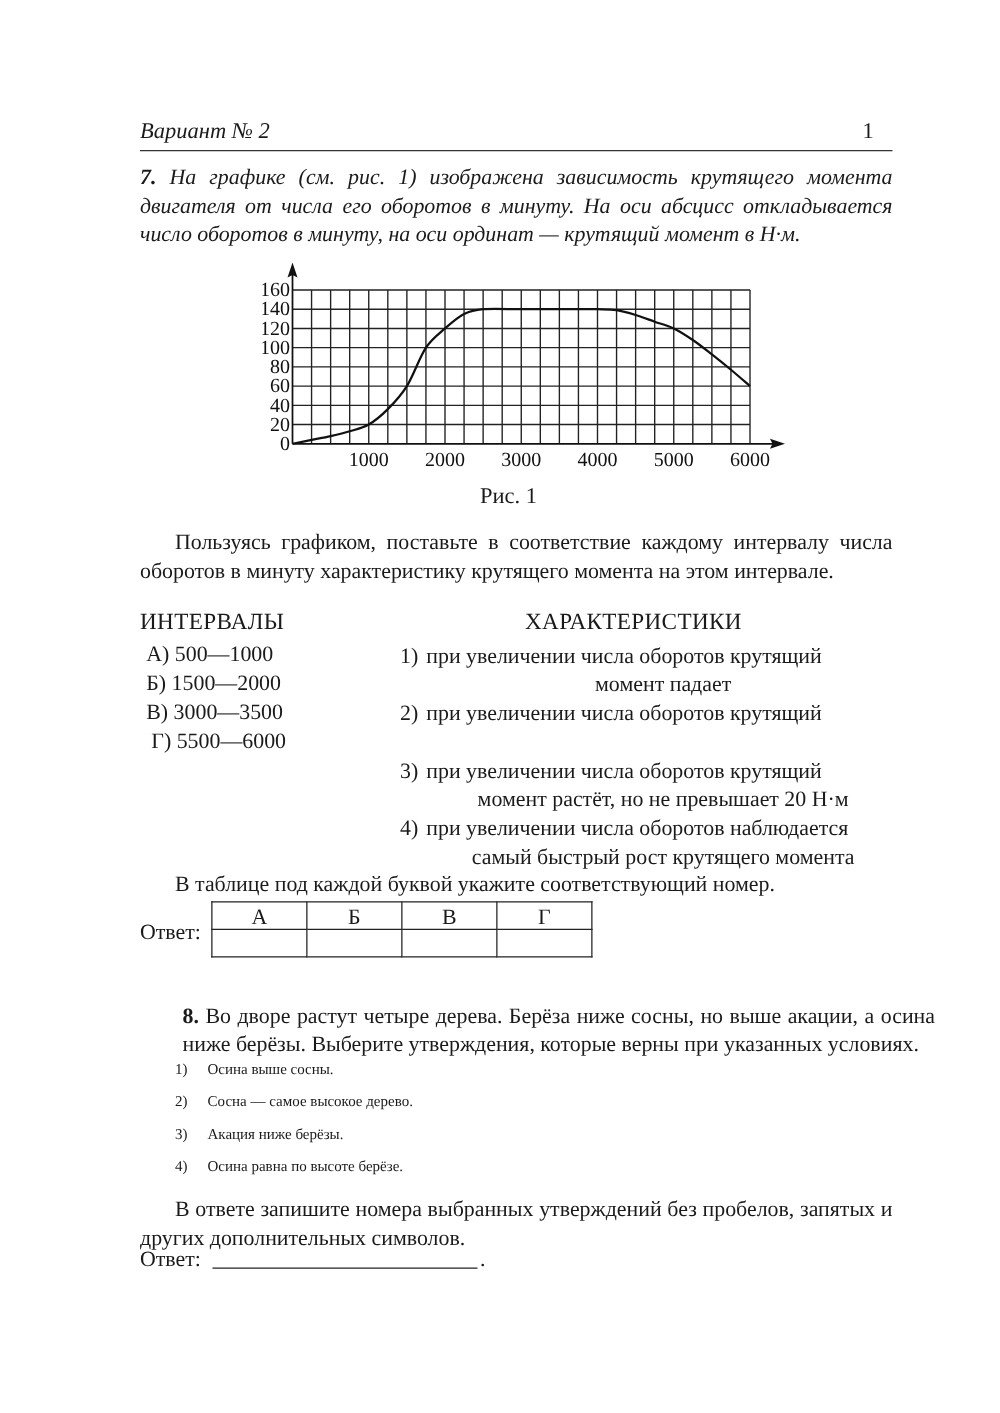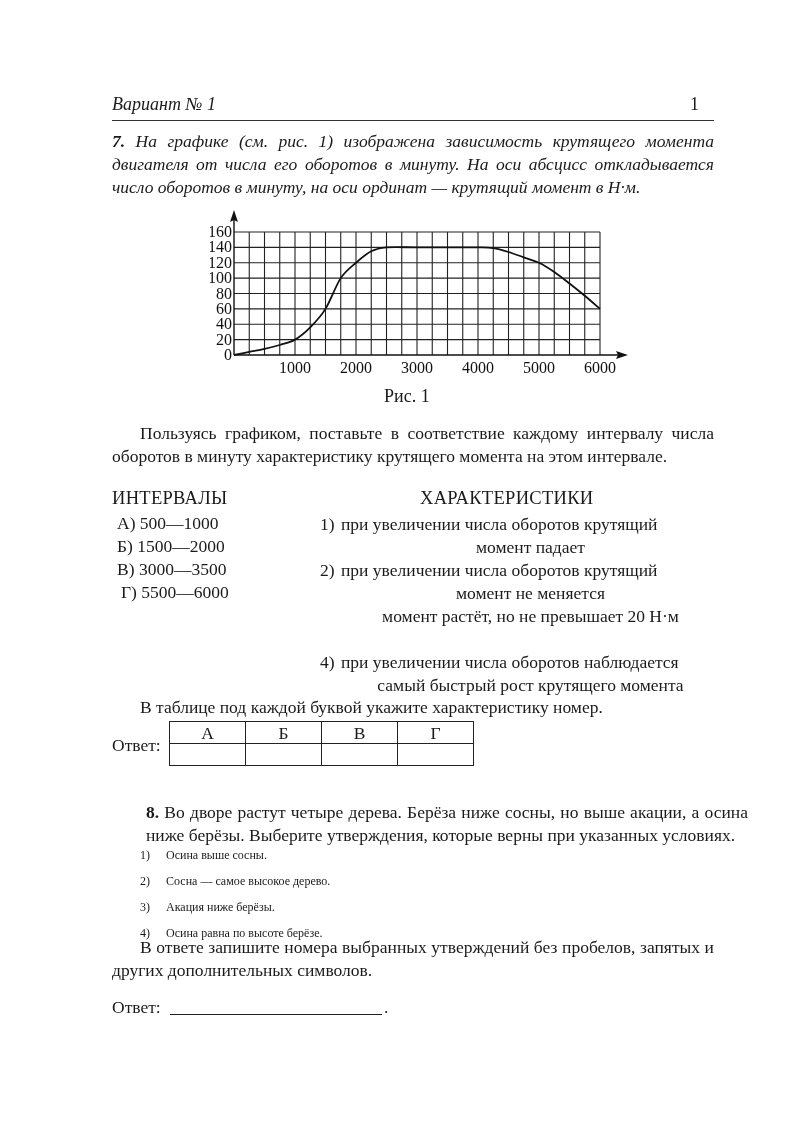--- a/index.html
+++ b/index.html
@@ -21,30 +21,30 @@
   .char-item { font-size:17.5px; left:320px; line-height:23px; width:400px; }
   .char-num { display:inline-block; width:21px; }
   .char-line2 { padding-left:21px;text-align:center; }
   .table-instr { left:140px; top:697px; font-size:17.5px; }
   .answer-label { left:112px; top:735px; font-size:17.5px; }
   table.ans { position:absolute; left:169px; top:721px; border-collapse:collapse; }
   table.ans td { border:1.5px solid #222; width:75px; height:21px; text-align:center; font-size:17.5px; padding:0; line-height:20px; }
   .q8 { left:112px; top:801px; width:602px;margin-left:34px; }
   .opt { left:140px; font-size:12px; }
   .opt .n { display:inline-block; width:26px; }
-  .q8-instr { left:112px; top:936px; width:602px; text-indent:28px;font-family:Liberation Serif, serif; }
+  .q8-instr { left:112px; top:956px; width:602px; text-indent:28px;font-family:Liberation Serif, serif; }
   .answer2-label { left:112px; top:997px; font-size:17.5px; }
   .answer2-line { left:170px; top:1014px; width:212px; border-bottom:1.2px solid #222; height:0; }
   .answer2-dot { left:384px; top:997px; font-size:17.5px; }
   svg text { font-family:"Liberation Serif", "DejaVu Serif", serif; }
 </style>
 </head>
 <body>
 
-<div class="abs hdr-left">Вариант № 1</div>
+<div class="abs hdr-left">Вариант № 2</div>
 <div class="abs hdr-right">1</div>
 <div class="abs hdr-rule"></div>
 
 <div class="abs para q7"><span class="bold">7.</span> <span>На графике (см. рис. 1) изображена зависимость крутящего момента двигателя от числа его оборотов в минуту. На оси абсцисс откладывается число оборотов в минуту, на оси ординат — крутящий момент в Н·м.</span></div>
 
 <svg id="chart" viewBox="0 0 420 180">
   <g id="grid">
       <line x1="39.25" y1="27" x2="39.25" y2="150" stroke="#222" stroke-width="1.1"></line>
       <line x1="54.5" y1="27" x2="54.5" y2="150" stroke="#222" stroke-width="1.1"></line>
       <line x1="69.75" y1="27" x2="69.75" y2="150" stroke="#222" stroke-width="1.1"></line>
@@ -117,31 +117,31 @@
 <div class="abs interval" style="top:536px">Б) 1500—2000</div>
 <div class="abs interval" style="top:559px">В) 3000—3500</div>
 <div class="abs interval" style="top:582px;left:121px">Г) 5500—6000</div>
 
 <div class="abs char-item" style="top:513px">
   <div><span class="char-num">1)</span><span>при увеличении числа оборотов крутящий</span></div>
   <div class="char-line2">момент падает</div>
 </div>
 <div class="abs char-item" style="top:559px">
   <div><span class="char-num">2)</span><span>при увеличении числа оборотов крутящий</span></div>
-  <div class="char-line2">момент не меняется</div>
 </div>
 <div class="abs char-item" style="top:605px">
+  <div><span class="char-num">3)</span><span>при увеличении числа оборотов крутящий</span></div>
   <div class="char-line2">момент растёт, но не превышает 20 Н·м</div>
 </div>
 <div class="abs char-item" style="top:651px">
   <div><span class="char-num">4)</span><span>при увеличении числа оборотов наблюдается</span></div>
   <div class="char-line2">самый быстрый рост крутящего момента</div>
 </div>
 
-<div class="abs table-instr">В таблице под каждой буквой укажите характеристику номер.</div>
+<div class="abs table-instr">В таблице под каждой буквой укажите соответствующий номер.</div>
 
 <div class="abs answer-label">Ответ:</div>
 <table class="ans">
   <tbody>
       <tr>
     <td>А</td>
     <td>Б</td>
     <td>В</td>
     <td>Г</td>
   </tr>

